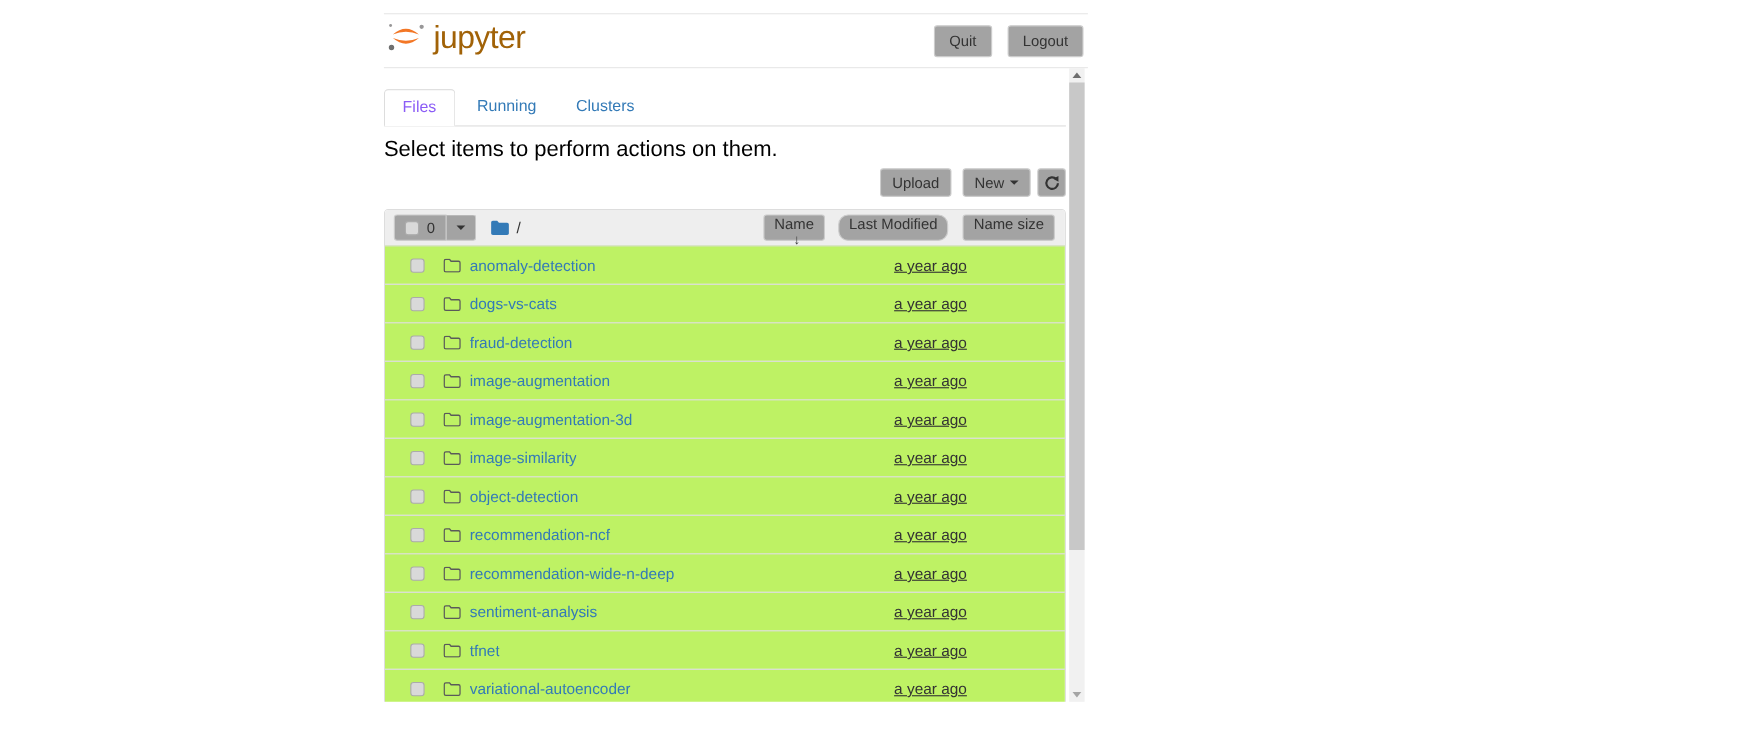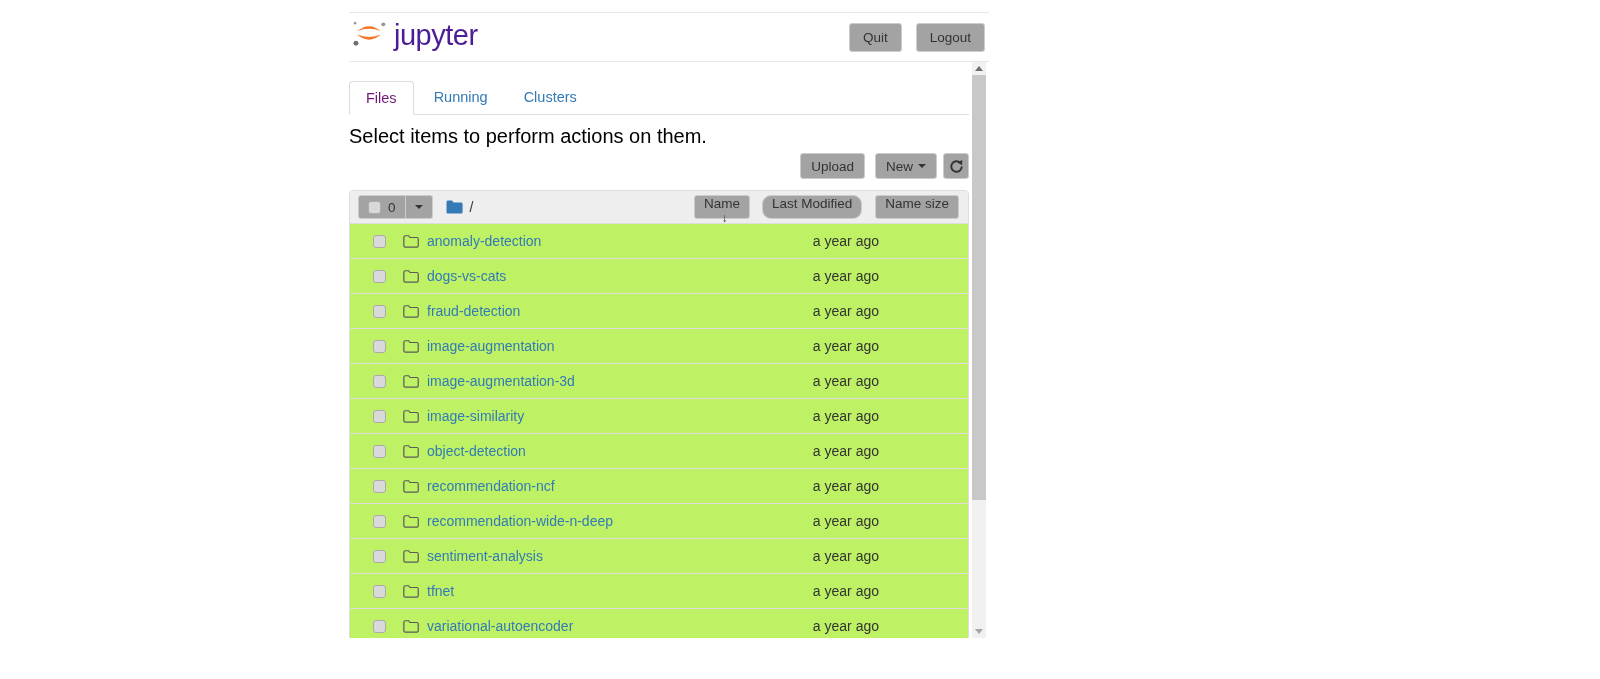--- a/index.html
+++ b/index.html
@@ -5,35 +5,35 @@
   * { margin:0; padding:0; box-sizing:border-box; }
   html,body { width:1600px; height:679px; background:#fff; overflow:hidden;
               font-family:"Liberation Sans", sans-serif; color:#333; }
 
   .panel { position:absolute; left:349px; top:0; width:640px; }
 
   
   .hdr { margin-top:12px; height:50px; border-top:1px solid #e7e7e7; border-bottom:1px solid #e7e7e7;
          display:flex; align-items:center; justify-content:space-between; padding:0 4px 0 2px; }
   .logo { display:flex; align-items:center; cursor:pointer; }
-  .logo-text { font-size:29px; color:#4c1d95; margin-left:7px; letter-spacing:-0.5px; padding-bottom:4px; }
+  .logo-text { font-size:29px; color:#a16207; margin-left:7px; letter-spacing:-0.5px; padding-bottom:4px; }
   .hdr-btns { display:flex; gap:14px; }
   .btn { background:#a3a3a3; border:1px solid #ccc; border-radius:3px; color:#333;
          font-size:13.5px; font-family:inherit; cursor:pointer; }
   .btn-hdr { padding:6px 13px; }
 
   
   .scroll-region { position:relative; width:622px; height:576px; overflow:hidden; }
   .content { padding-top:19px; width:620px; }
 
   
   .tabs { display:flex; border-bottom:1px solid #ddd; }
   .tab { padding:8px 16px; margin:0 4px -1px 0; font-size:14.5px; cursor:pointer; }
   .tab.active { background:#fff; border:1px solid #ddd; border-bottom-color:#fff;
-                border-radius:4px 4px 0 0; color:#701a75; }
+                border-radius:4px 4px 0 0; color:#8b5cf6; }
   .tab.inactive { color:#337ab7; }
 
   .instruction { margin-top:10px; font-size:20px; color:#000000; }
 
   
   .toolbar { margin-top:5px; display:flex; justify-content:flex-end; align-items:flex-end; }
   .btn-sm { padding:4px 10px; height:26px; display:inline-flex; align-items:center; }
   .btn-new { margin-left:10px; }
   .btn-refresh { margin-left:6px; width:26px; justify-content:center; padding:4px 0; }
   .caret { display:inline-block; width:0; height:0; margin-left:5px;
@@ -55,21 +55,21 @@
   .gap12 { margin-left:12px;border-radius:9px; } .gap13 { margin-left:13px; }
 
   .cb { width:13px; height:13px; background:#d9d9d9; border:1px solid #ababab; border-radius:3px;
         display:inline-block; flex:none; cursor:pointer; }
 
   .row { height:35px; display:flex; align-items:center; border-top:1px solid #ddd;
          padding-left:23px; background:#bef264; font-size:14px; }
   .row .icon { margin-left:17px; display:inline-flex; flex:none; }
   .item-link { color:#337ab7; text-decoration:none; margin-left:8px; cursor:pointer;
                white-space:nowrap; overflow:hidden; }
-  .col-mod { margin-left:auto; width:112px; text-align:right; color:#333; flex:none; }
+  .col-mod { margin-left:auto; width:112px; text-align:right; color:#333; flex:none;text-decoration:underline; }
   .col-size { width:89px; text-align:right; padding-right:9px; color:#333; flex:none; }
 
   
   .scrollbar { position:absolute; left:623px; top:62px; width:14px; height:576px; background:#f1f1f1; }
   .sb-arrow { position:absolute; left:0; width:14px; height:13px; display:flex;
               align-items:center; justify-content:center; cursor:pointer; }
   .sb-up { top:0; } .sb-down { bottom:0; }
   .tri-up { width:0; height:0; border-left:4px solid transparent; border-right:4px solid transparent;
             border-bottom:5px solid #6e6e6e; }
   .tri-down { width:0; height:0; border-left:4px solid transparent; border-right:4px solid transparent;

